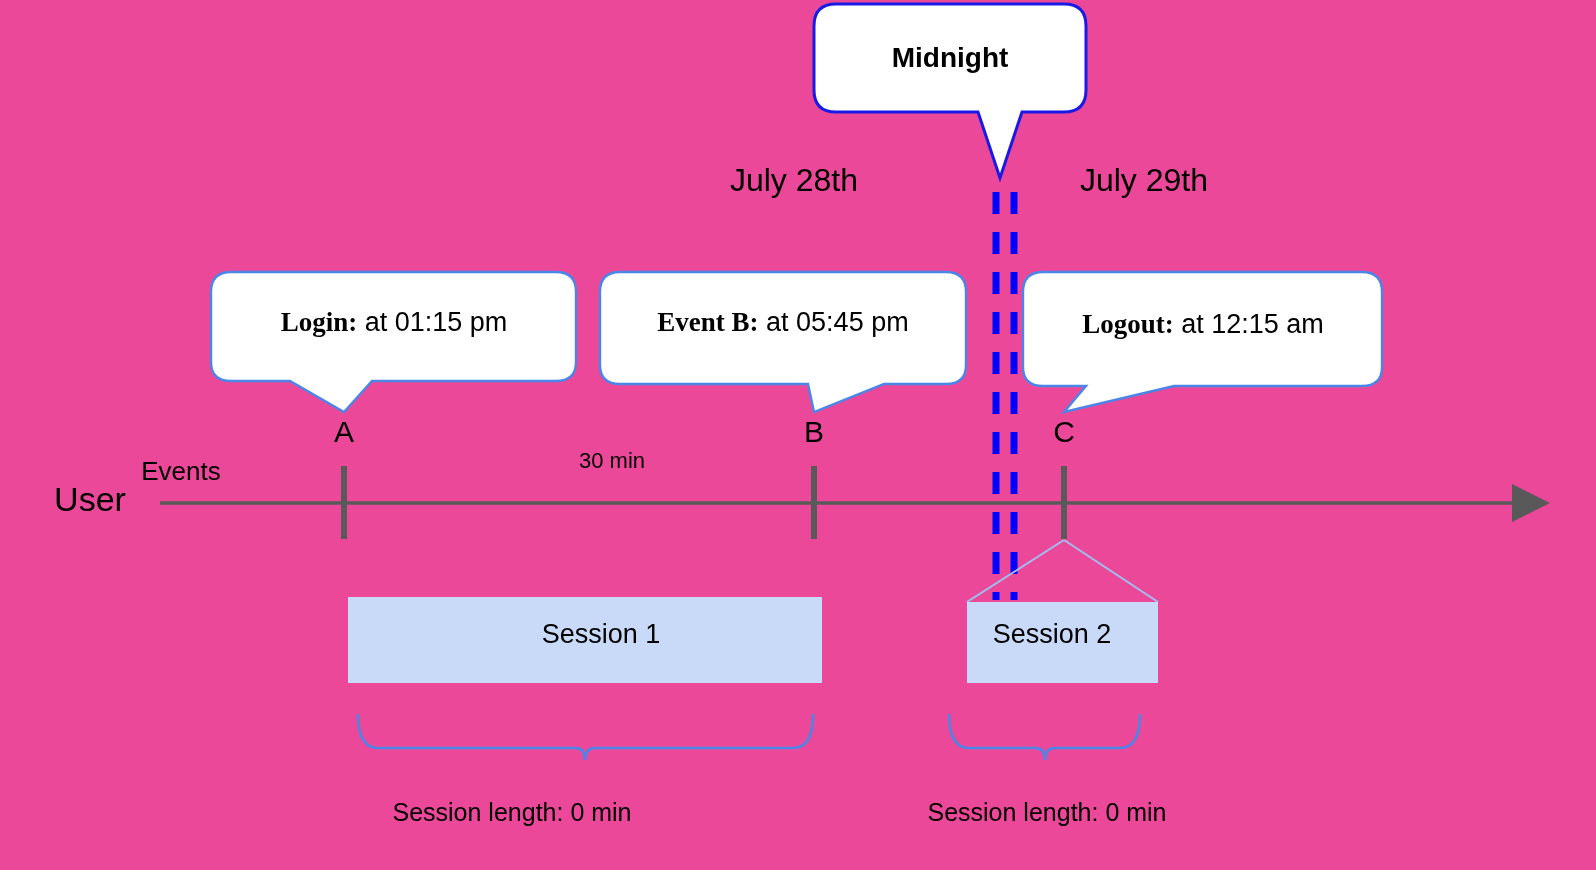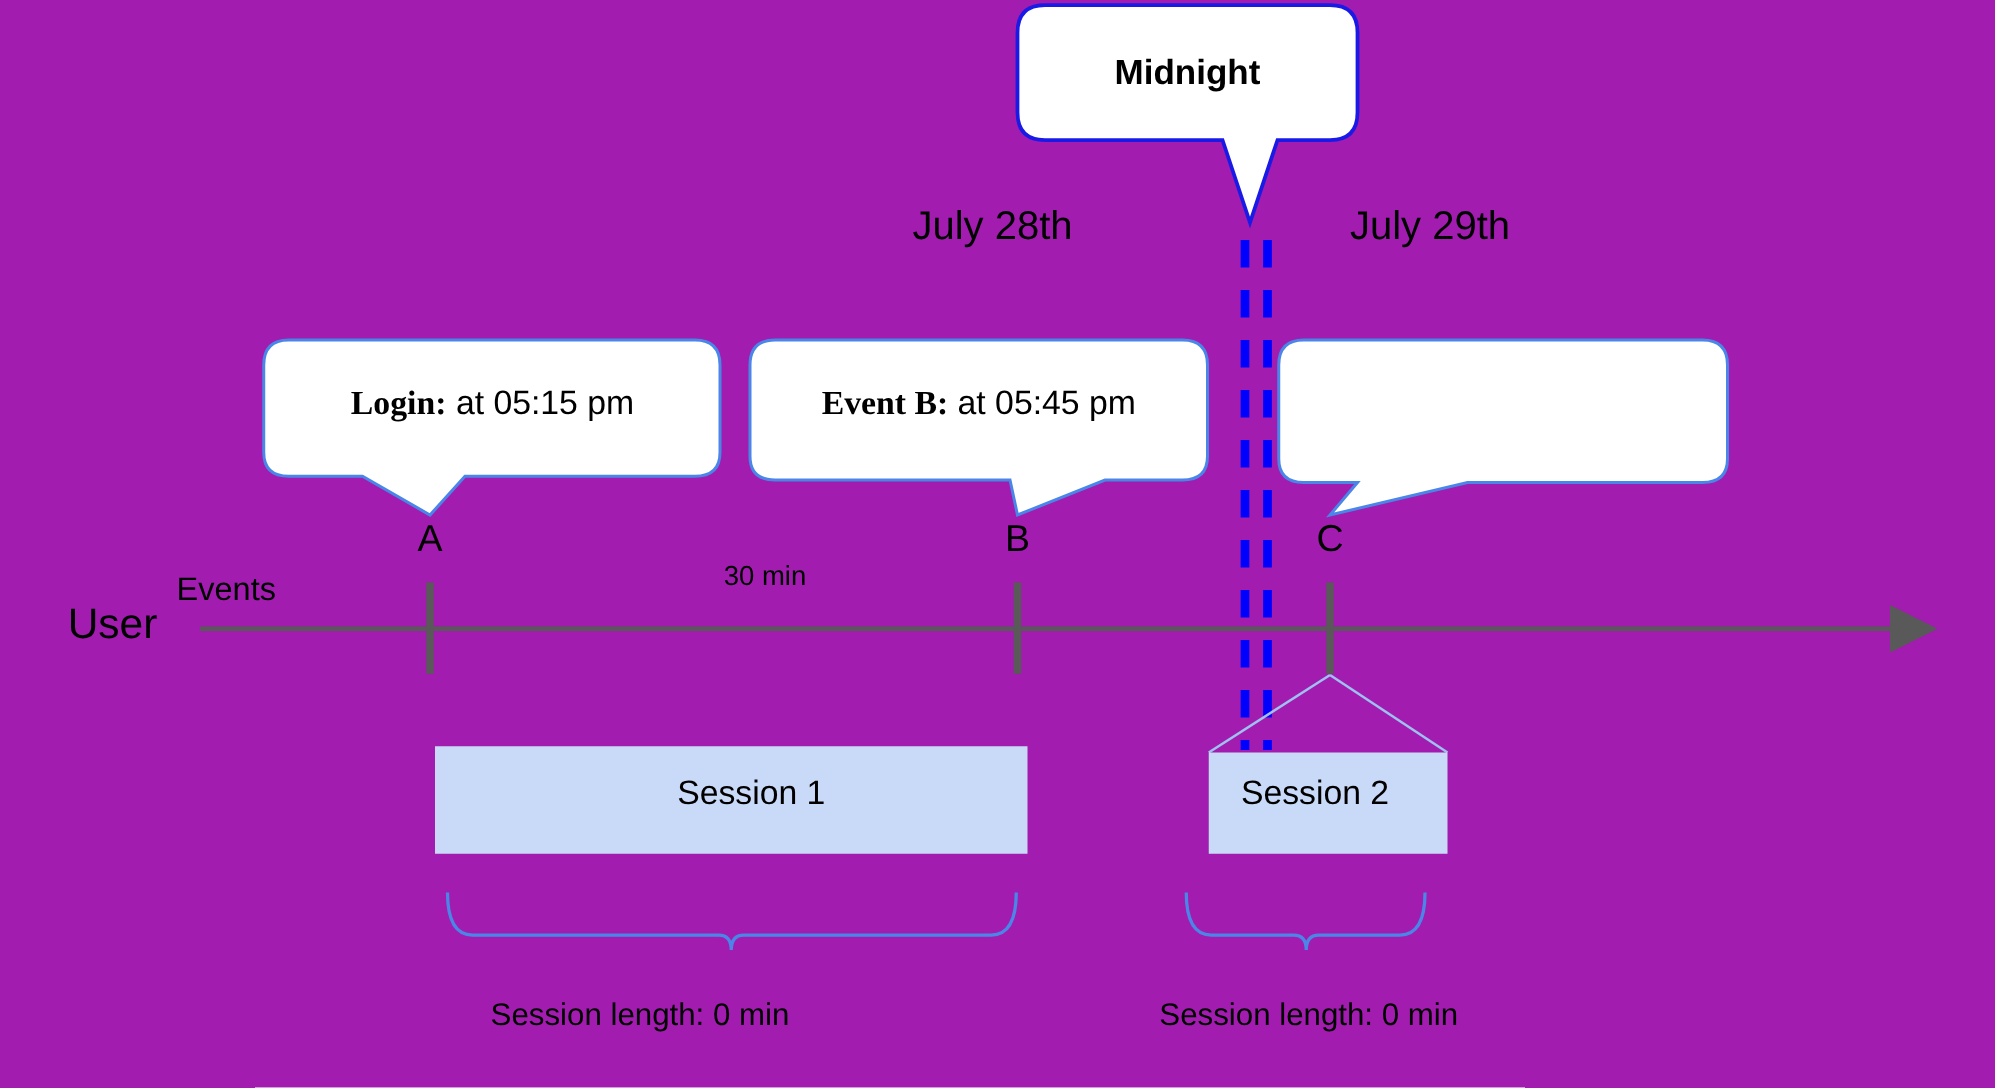--- a/index.html
+++ b/index.html
@@ -8,21 +8,21 @@
     background: #ffffff;
   }
   body {
     font-family: "Liberation Sans", sans-serif;
     color: #000000;
   }
   #stage {
     position: relative;
     width: 1596px;
     height: 870px;
-    background: #a21caf;
+    background: #ec4899;
     overflow: hidden;
   }
   #vector-layer {
     position: absolute;
     left: 0;
     top: 0;
     width: 1596px;
     height: 870px;
   }
   .txt {
@@ -197,27 +197,30 @@
 
   </svg>
 
   <div class="txt midnight-text center" style="left:950px; top:44px;">Midnight</div>
 
   <div class="txt date-text center" style="left:794px; top:164px;">July 28th</div>
 
   <div class="txt date-text center" style="left:1144px; top:164px;">July 29th</div>
 
   <div class="txt callout-text center" style="left:394px; top:309px;">
-    <b>Login:</b><span> at 05:15 pm</span>
+    <b>Login:</b><span> at 01:15 pm</span>
   </div>
 
   <div class="txt callout-text center" style="left:783px; top:309px;">
     <b>Event B:</b><span> at 05:45 pm</span>
   </div>
 
+  <div class="txt callout-text center" style="left:1203px; top:311px;">
+    <b>Logout:</b><span> at 12:15 am</span>
+  </div>
 
   <div class="txt row-label-events center" style="left:181px; top:419px;margin-top:39px;">Events</div>
 
   <div class="txt row-label-user center" style="left:90px; top:482px;">User</div>
 
   <div class="txt evt-letter center" style="left:344px; top:417px;">A</div>
 
   <div class="txt evt-letter center" style="left:814px; top:417px;">B</div>
 
   <div class="txt evt-letter center" style="left:1064px; top:417px;">C</div>

